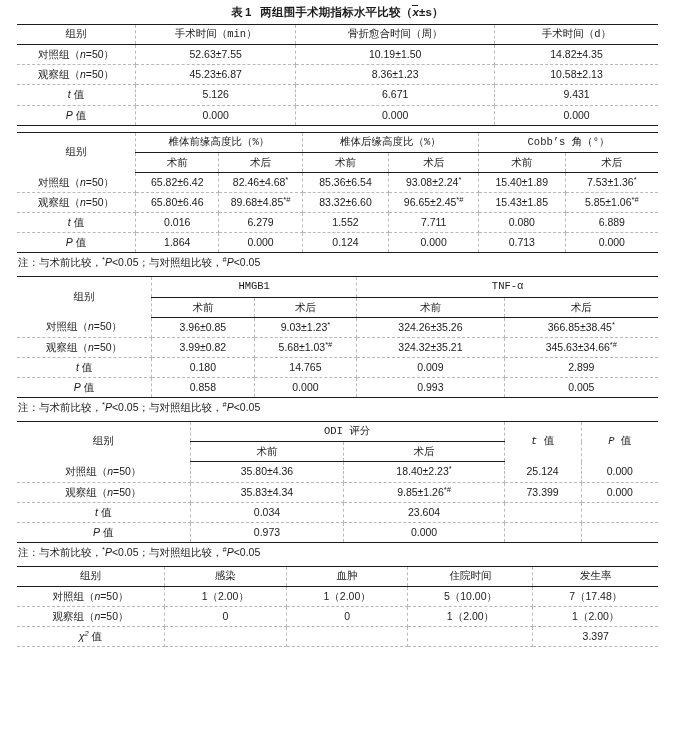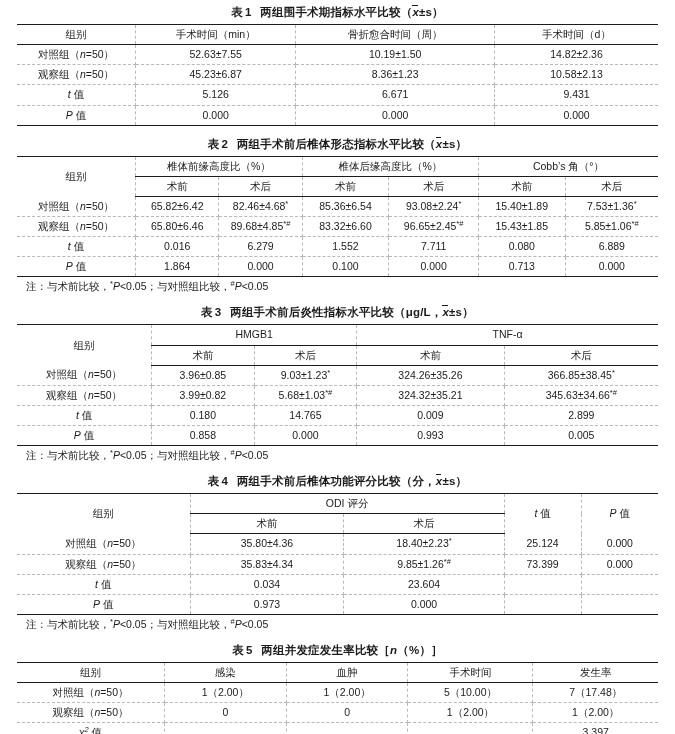--- a/index.html
+++ b/index.html
@@ -56,33 +56,32 @@
     border-left: 1px dashed #b9b9b9;
     border-right: 1px dashed #b9b9b9;
     line-height: 1.25;
     white-space: nowrap;
     overflow: hidden;
   }
   table.stat td:first-child, table.stat th:first-child { border-left: none; }
   table.stat td:last-child, table.stat th:last-child { border-right: none; }
 
   
-  tr.top-rule > * { border-top: 1.4px solid #1b1b1b; }
+  tr.top-rule > * { border-top: 1.4px solid #1b1b1b; font-family: Liberation Mono, monospace; }
   tr.head-rule > * { border-bottom: 1.4px solid #1b1b1b; }
   tr.dash-rule > * { border-bottom: 1px dashed #b9b9b9; }
   tr.bottom-rule > * { border-bottom: 1.4px solid #1b1b1b; }
   .grp-underline { border-bottom: 1.2px solid #1b1b1b !important; }
 
   .note {
     font-size: 10.5px;
     font-family: "Liberation Sans", "DejaVu Sans", sans-serif;
     padding: 3px 0 0 1px;
     text-align: left;
     white-space: nowrap;
-    margin-left: 8px;
   }
   .note i, .tbl-title i, td i, th i { font-style: italic; }
   sup {
     font-size: 7.5px;
     vertical-align: super;
     line-height: 0;
   }
   .xbar {
     position: relative;
     display: inline-block;
@@ -119,21 +118,21 @@
         <tr class="top-rule head-rule">
           <th>组别</th>
           <th>手术时间（min）</th>
           <th>骨折愈合时间（周）</th>
           <th>手术时间（d）</th>
         </tr>
         <tr class="dash-rule">
           <td>对照组（<i>n</i>=50）</td>
           <td>52.63±7.55</td>
           <td>10.19±1.50</td>
-          <td>14.82±2.36</td>
+          <td>14.82±4.35</td>
         </tr>
         <tr class="dash-rule">
           <td>观察组（<i>n</i>=50）</td>
           <td>45.23±6.87</td>
           <td>8.36±1.23</td>
           <td>10.58±2.13</td>
         </tr>
         <tr class="dash-rule">
           <td><i>t</i> 值</td>
           <td>5.126</td>
@@ -144,23 +143,20 @@
           <td><i>P</i> 值</td>
           <td>0.000</td>
           <td>0.000</td>
           <td>0.000</td>
         </tr>
       </tbody>
     </table>
   </div>
 
   <div class="table-block">
-    <div class="tbl-title">
-      <span class="norm">表</span><span class="num">2</span>&nbsp;&nbsp;<span>两组手术前后椎体形态指标水平比较（</span><span class="xbar">x</span><span>±s）</span>
-    </div>
     <table class="stat">
       <colgroup>
         <col style="width:18.5%">
           <col style="width:13%">
           <col style="width:13%">
           <col style="width:13.5%">
           <col style="width:14%">
           <col style="width:13.5%">
           <col style="width:14.5%">
       </colgroup>
@@ -203,34 +199,31 @@
           <td><span>6.279</span></td>
           <td><span>1.552</span></td>
           <td><span>7.711</span></td>
           <td><span>0.080</span></td>
           <td><span>6.889</span></td>
         </tr>
         <tr class="bottom-rule">
           <td><i>P</i> 值</td>
           <td><span>1.864</span></td>
           <td><span>0.000</span></td>
-          <td><span>0.100</span></td>
+          <td><span>0.124</span></td>
           <td><span>0.000</span></td>
           <td><span>0.713</span></td>
           <td><span>0.000</span></td>
         </tr>
       </tbody>
     </table>
     <div class="note">注：与术前比较，<sup>*</sup><i>P</i>&lt;0.05；与对照组比较，<sup>#</sup><i>P</i>&lt;0.05</div>
   </div>
 
   <div class="table-block">
-    <div class="tbl-title">
-      <span class="norm">表</span><span class="num">3</span>&nbsp;&nbsp;<span>两组手术前后炎性指标水平比较（μg/L，</span><span class="xbar">x</span><span>±s）</span>
-    </div>
     <table class="stat">
       <colgroup>
         <col style="width:21%">
           <col style="width:16%">
           <col style="width:16%">
           <col style="width:23%">
           <col style="width:24%">
       </colgroup>
       <tbody>
         <tr class="top-rule">
@@ -271,23 +264,20 @@
           <td><span>0.000</span></td>
           <td><span>0.993</span></td>
           <td><span>0.005</span></td>
         </tr>
       </tbody>
     </table>
     <div class="note">注：与术前比较，<sup>*</sup><i>P</i>&lt;0.05；与对照组比较，<sup>#</sup><i>P</i>&lt;0.05</div>
   </div>
 
   <div class="table-block">
-    <div class="tbl-title">
-      <span class="norm">表</span><span class="num">4</span>&nbsp;&nbsp;<span>两组手术前后椎体功能评分比较（分，</span><span class="xbar">x</span><span>±s）</span>
-    </div>
     <table class="stat">
       <colgroup>
         <col style="width:27%">
           <col style="width:24%">
           <col style="width:25%">
           <col style="width:12%">
           <col style="width:12%">
       </colgroup>
       <tbody>
         <tr class="top-rule">
@@ -327,37 +317,34 @@
           <td><span>0.000</span></td>
           <td></td>
           <td></td>
         </tr>
       </tbody>
     </table>
     <div class="note">注：与术前比较，<sup>*</sup><i>P</i>&lt;0.05；与对照组比较，<sup>#</sup><i>P</i>&lt;0.05</div>
   </div>
 
   <div class="table-block">
-    <div class="tbl-title">
-      <span class="norm">表</span><span class="num">5</span>&nbsp;&nbsp;<span>两组并发症发生率比较［<i>n</i>（%）］</span>
-    </div>
     <table class="stat">
       <colgroup>
         <col style="width:23%">
           <col style="width:19%">
           <col style="width:19%">
           <col style="width:19.5%">
           <col style="width:19.5%">
       </colgroup>
       <tbody>
         <tr class="top-rule head-rule">
           <th>组别</th>
           <th>感染</th>
           <th>血肿</th>
-          <th>手术时间</th>
+          <th>住院时间</th>
           <th>发生率</th>
         </tr>
         <tr class="dash-rule">
           <td>对照组（<i>n</i>=50）</td>
           <td>1（2.00）</td>
           <td>1（2.00）</td>
           <td>5（10.00）</td>
           <td>7（17.48）</td>
         </tr>
         <tr class="dash-rule">

